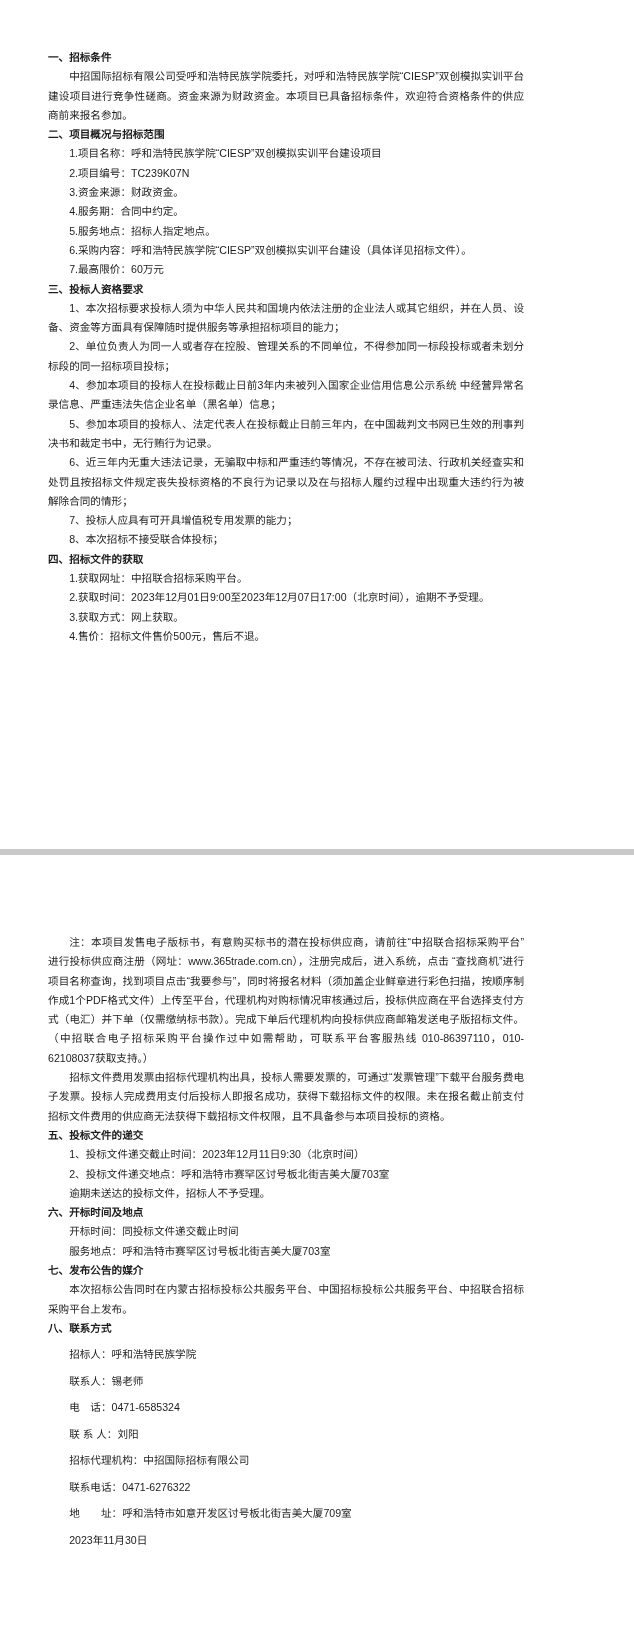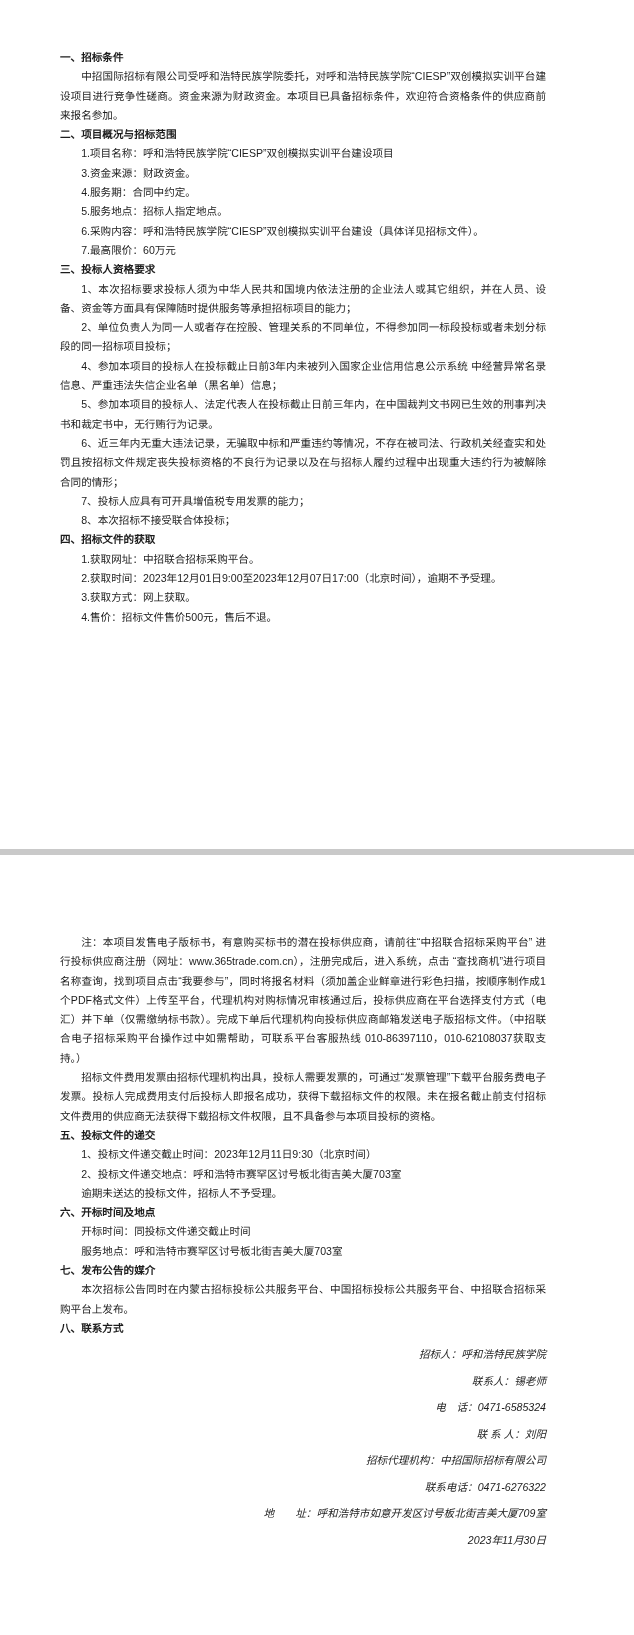--- a/index.html
+++ b/index.html
@@ -7,50 +7,50 @@
   body {
     width: 634px;
     height: 1635px;
     font-family: "Liberation Sans", "DejaVu Sans", sans-serif;
     color: #1c1c1c;
     overflow: hidden;
   }
   .doc { width: 634px; background: #ffffff; }
   .page {
     padding-left: 48px;
-    padding-right: 88px; 
+    padding-right: 110px; 
     overflow: hidden;
-    margin-left: 12px;
   }
   .page-1 { height: 849px; padding-top: 48px; }
   .page-2 { height: 860px; padding-top: 78px; }
   .page-break {
     width: 634px;
     height: 6px;
     background: #c9c9c9;
   }
   .page p {
     font-size: 10.6px;
     line-height: 19.3px;
     text-align: justify;
     word-break: break-word;
   }
   p.heading { font-weight: 700; text-align: left; }
   p.body    { text-indent: 2em; }
-  p.contact { text-indent: 2em; margin-top: 7.2px; text-align: right; font-style: italic; }
+  p.contact { text-indent: 2em; margin-top: 7.2px; text-align: left; }
 </style>
 </head>
 <body style="color: rgb(28, 28, 28); background: rgb(255, 255, 255);">
 
 <div class="doc">
   <div class="page page-1">
       <p class="heading">一、招标条件</p>
       <p class="body">中招国际招标有限公司受呼和浩特民族学院委托，对呼和浩特民族学院“CIESP”双创模拟实训平台建设项目进行竞争性磋商。资金来源为财政资金。本项目已具备招标条件，欢迎符合资格条件的供应商前来报名参加。</p>
       <p class="heading">二、项目概况与招标范围</p>
       <p class="body">1.项目名称：呼和浩特民族学院“CIESP”双创模拟实训平台建设项目</p>
+      <p class="body">2.项目编号：TC239K07N</p>
       <p class="body">3.资金来源：财政资金。</p>
       <p class="body">4.服务期：合同中约定。</p>
       <p class="body">5.服务地点：招标人指定地点。</p>
       <p class="body">6.采购内容：呼和浩特民族学院“CIESP”双创模拟实训平台建设（具体详见招标文件）。</p>
       <p class="body">7.最高限价：60万元</p>
       <p class="heading">三、投标人资格要求</p>
       <p class="body">1、本次招标要求投标人须为中华人民共和国境内依法注册的企业法人或其它组织，并在人员、设备、资金等方面具有保障随时提供服务等承担招标项目的能力；</p>
       <p class="body">2、单位负责人为同一人或者存在控股、管理关系的不同单位，不得参加同一标段投标或者未划分标段的同一招标项目投标；</p>
       <p class="body">4、参加本项目的投标人在投标截止日前3年内未被列入国家企业信用信息公示系统 中经营异常名录信息、严重违法失信企业名单（黑名单）信息；</p>
       <p class="body">5、参加本项目的投标人、法定代表人在投标截止日前三年内，在中国裁判文书网已生效的刑事判决书和裁定书中，无行贿行为记录。</p>

